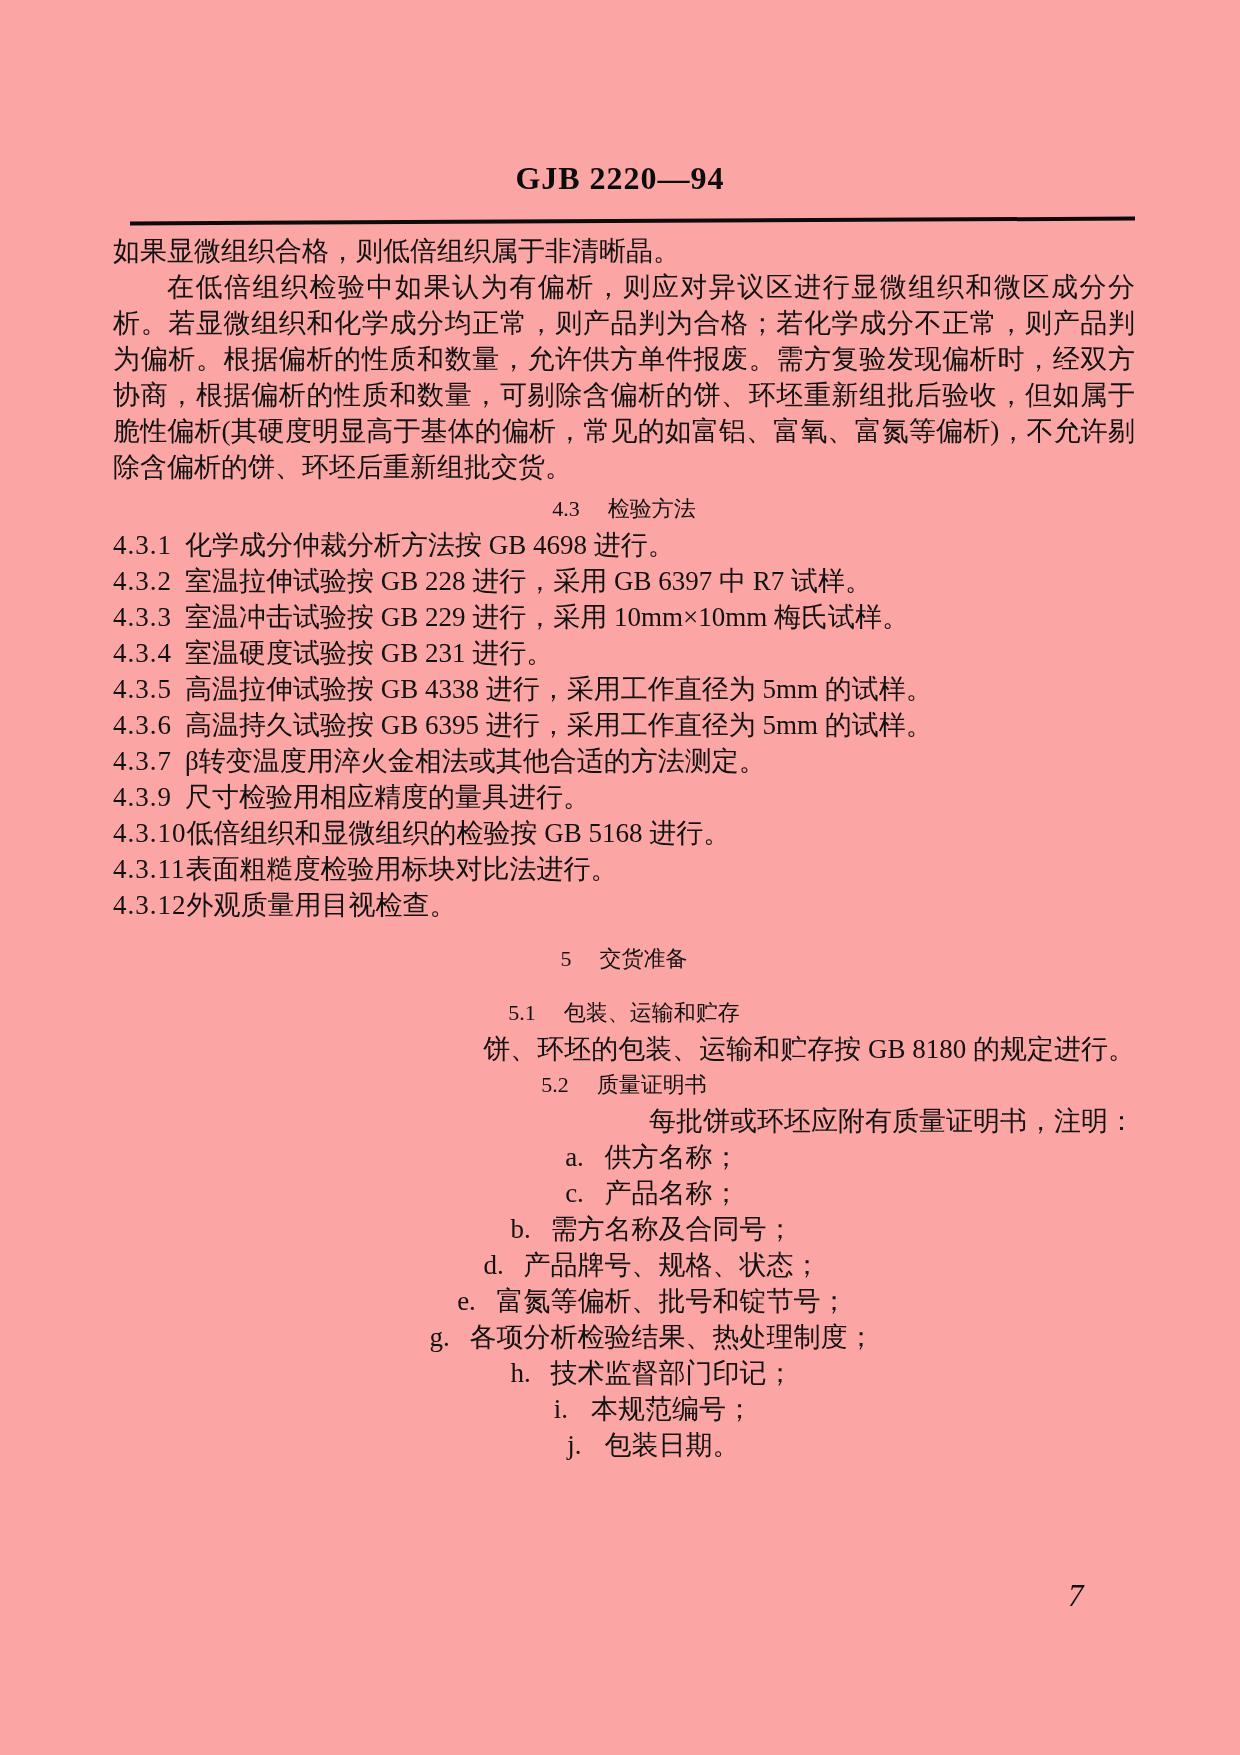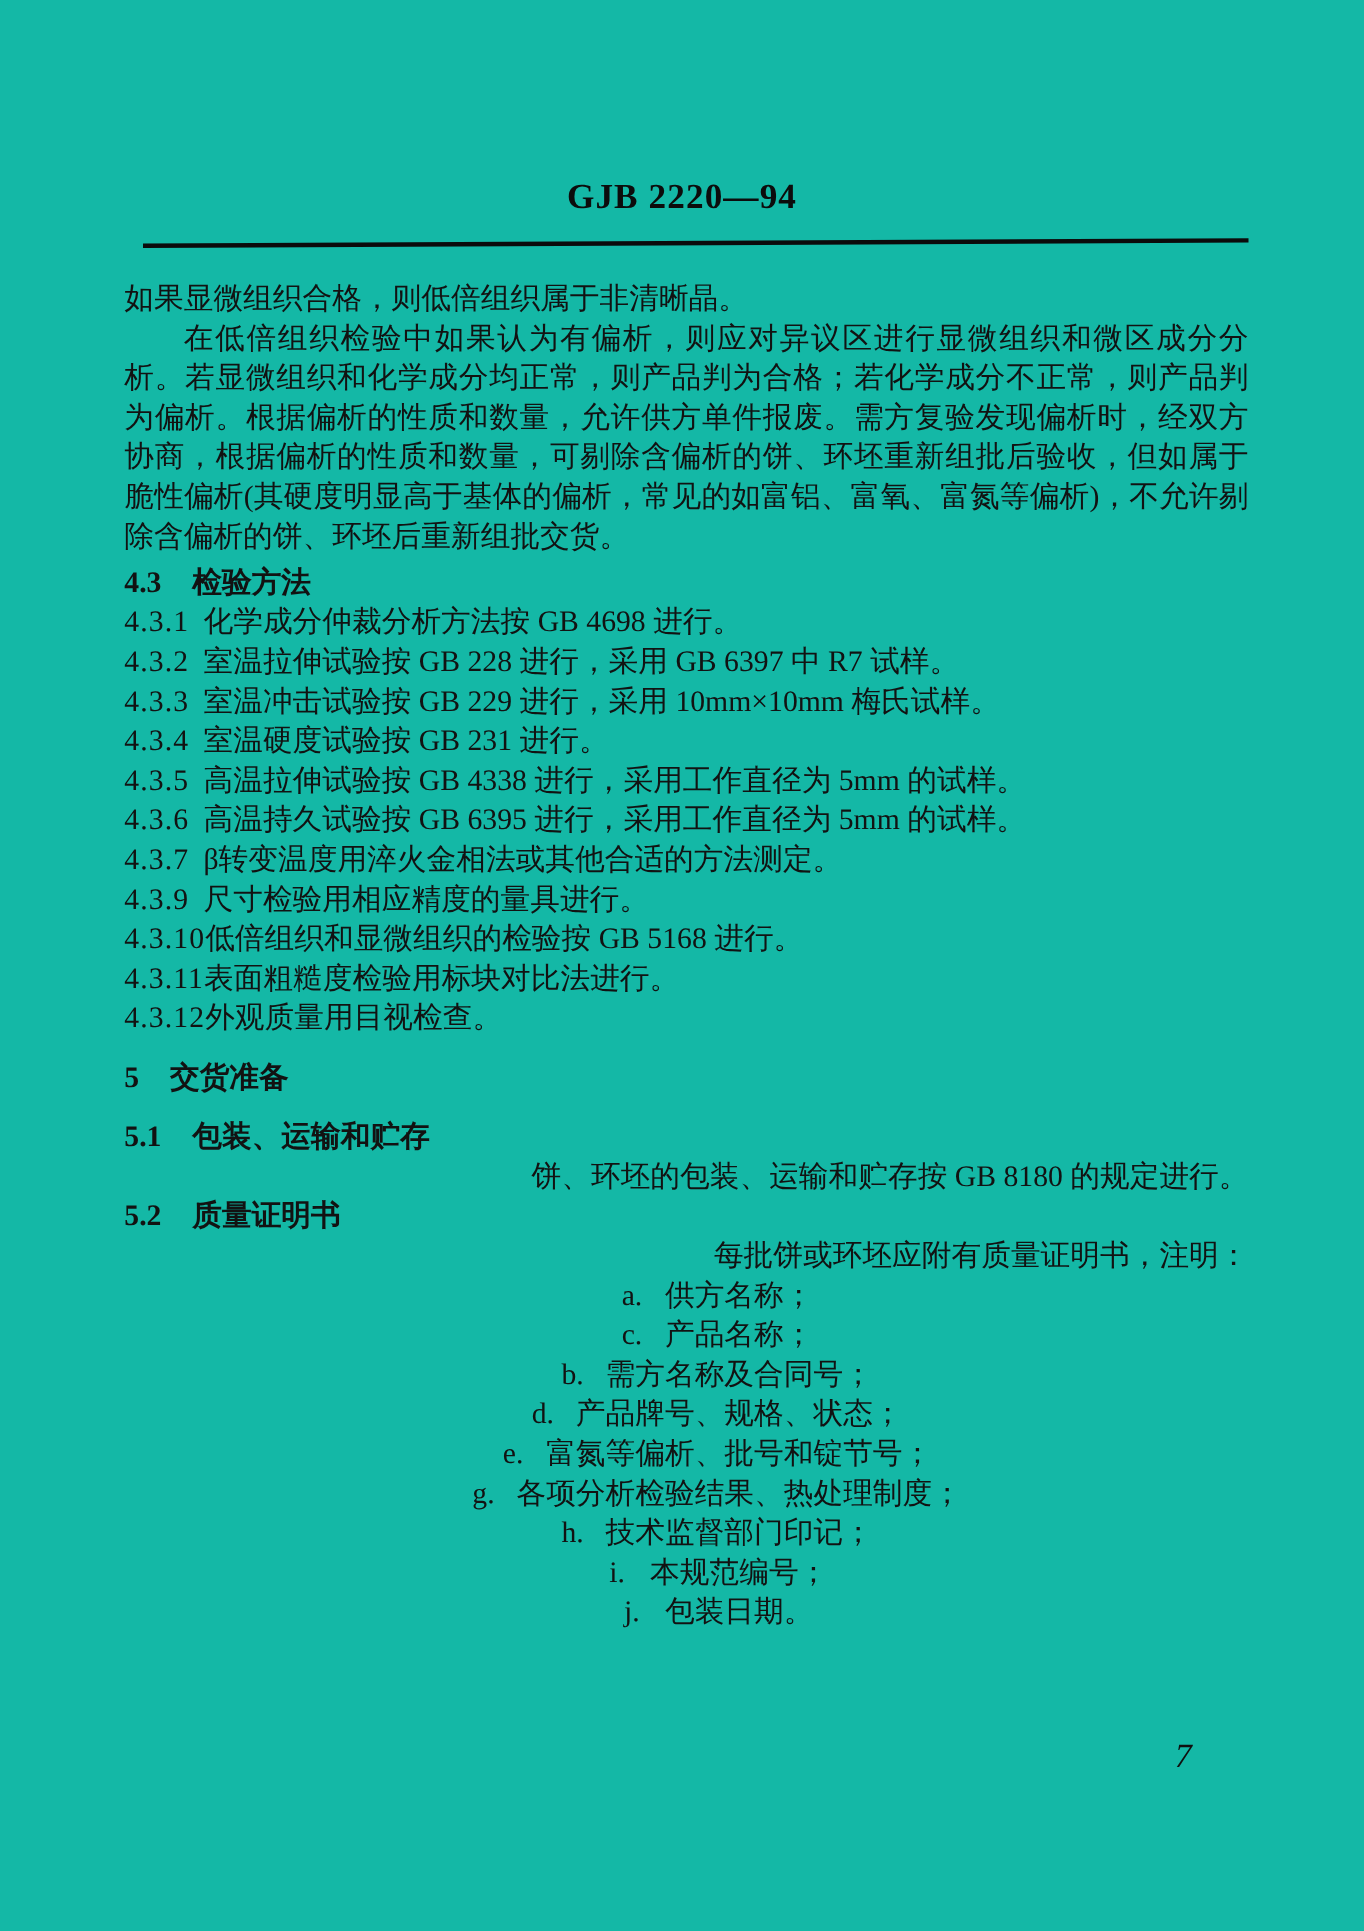--- a/index.html
+++ b/index.html
@@ -5,21 +5,21 @@
   html, body {
     margin: 0;
     padding: 0;
     background: #e8e8e8;
   }
   .page {
     position: relative;
     width: 1240px;
     height: 1755px;
     margin: 0 auto;
-    background: #14b8a6;
+    background: #fca5a5;
     color: #121212;
     font-family: "Liberation Serif", "DejaVu Serif", serif;
     overflow: hidden;
   }
   .std-title {
     position: absolute;
     top: 160px;
     left: 0;
     width: 100%;
     text-align: center;
@@ -32,35 +32,35 @@
     position: absolute;
     top: 219px;
     left: 130px;
     width: 1005px;
     height: 4px;
     background: #0b0b0b;
     transform: rotate(-0.28deg);
   }
   .content {
     position: absolute;
-    top: 253px;
+    top: 233px;
     left: 113px;
     width: 1022px;
     font-size: 27px;
     line-height: 36px;
     text-align: justify;
   }
   .content p { margin: 0; }
   .para-indent { text-indent: 2em; }
   .sec-heading {
     font-family: "Liberation Sans", "DejaVu Sans", sans-serif;
-    font-weight: bold;
-    font-size: 27px;
+    font-weight: normal;
+    font-size: 22px;
     line-height: 36px;
-    text-align: left;
+    text-align: center;
   }
   .sec-heading .sec-num {
     font-family: "Liberation Serif", "DejaVu Serif", serif;
     margin-right: 28px;
   }
   .mt-sm { margin-top: 6px !important; }
   .mt-md { margin-top: 18px !important; }
   .clause {
     line-height: 36px;
     text-align: left;

